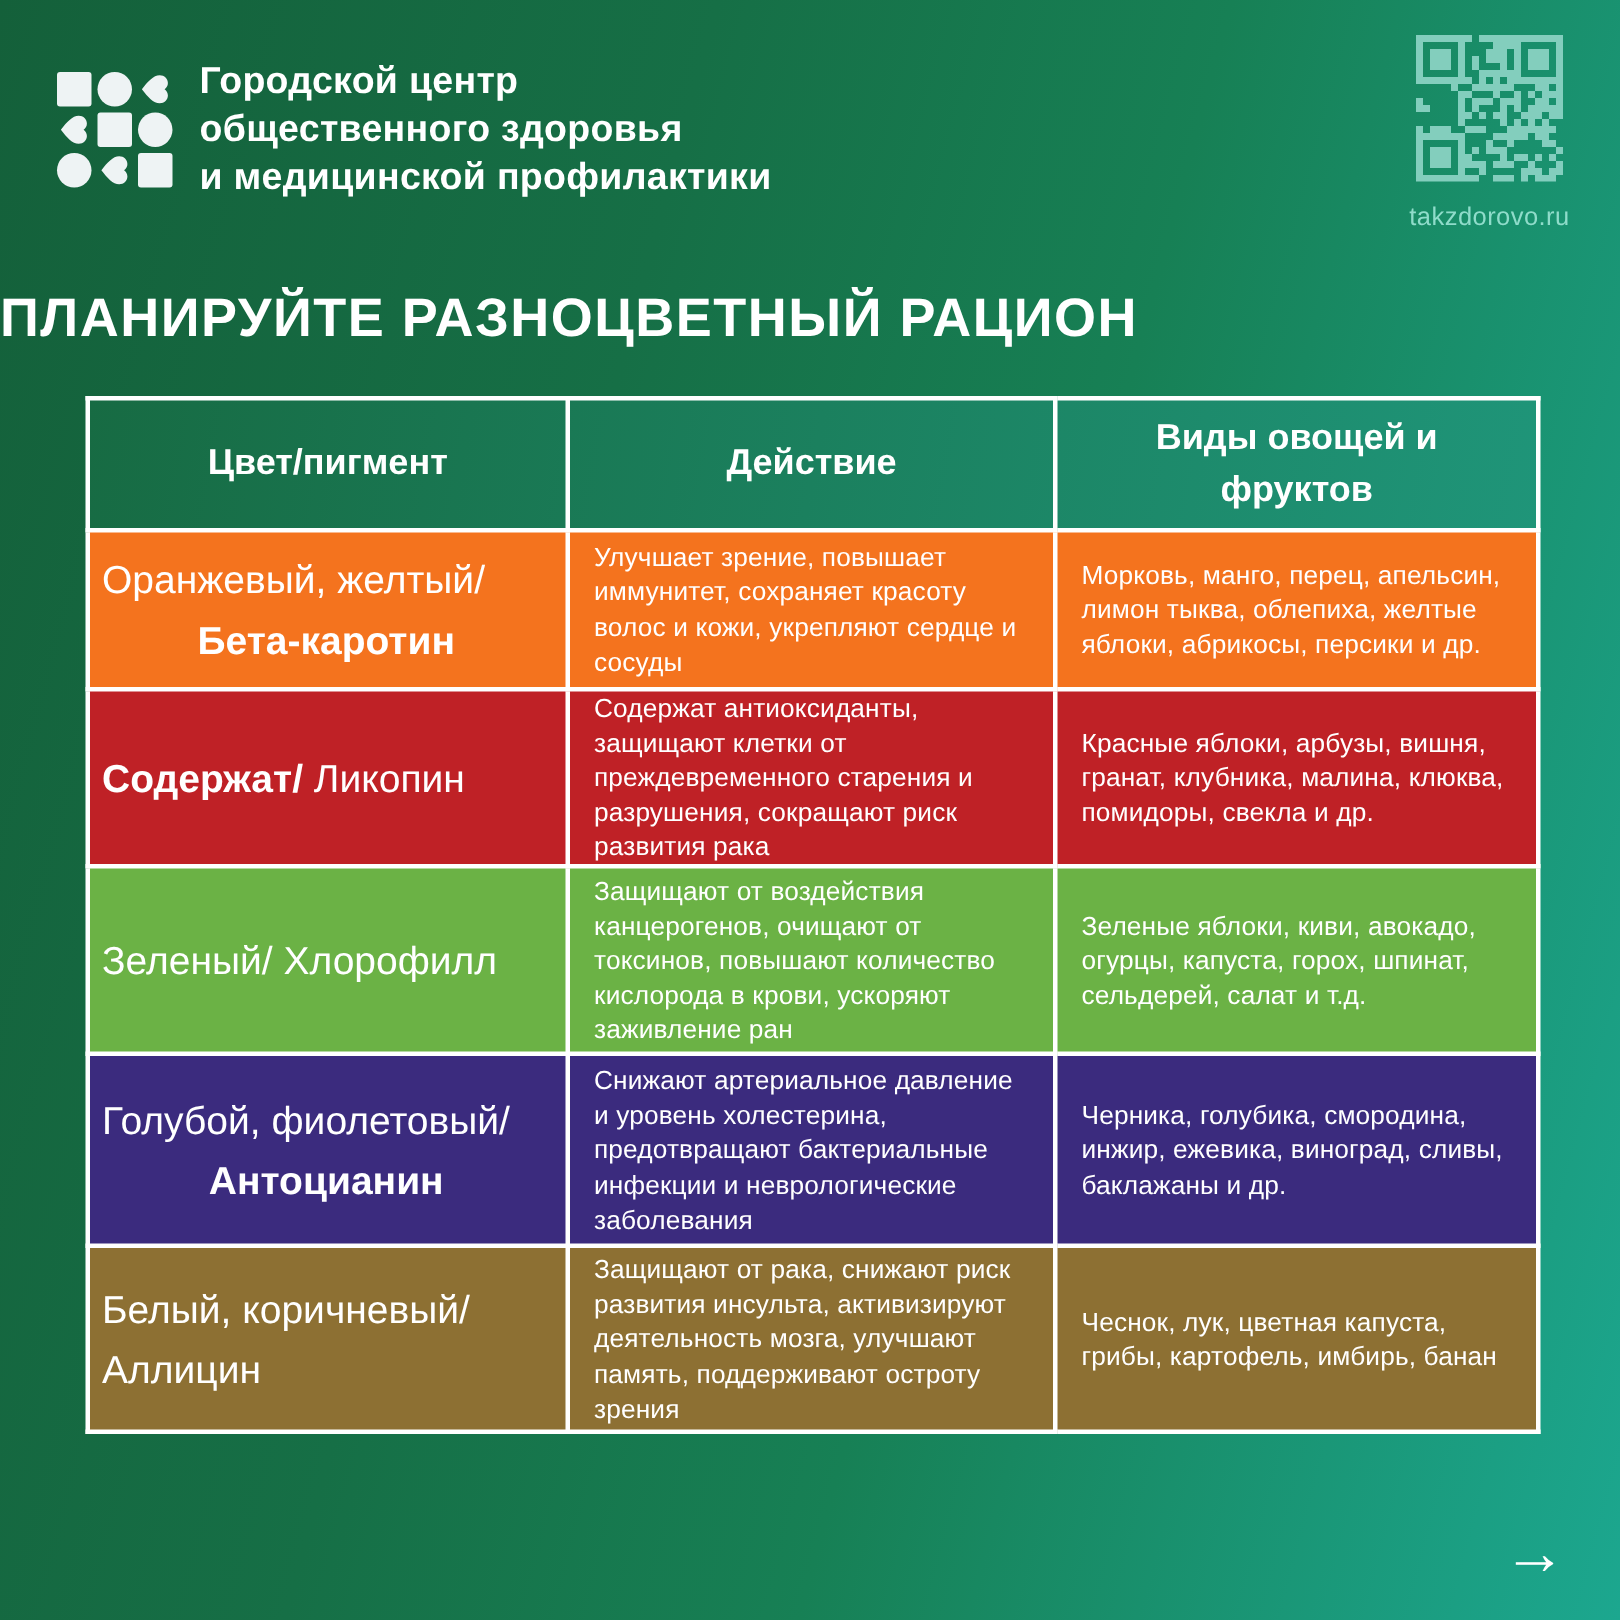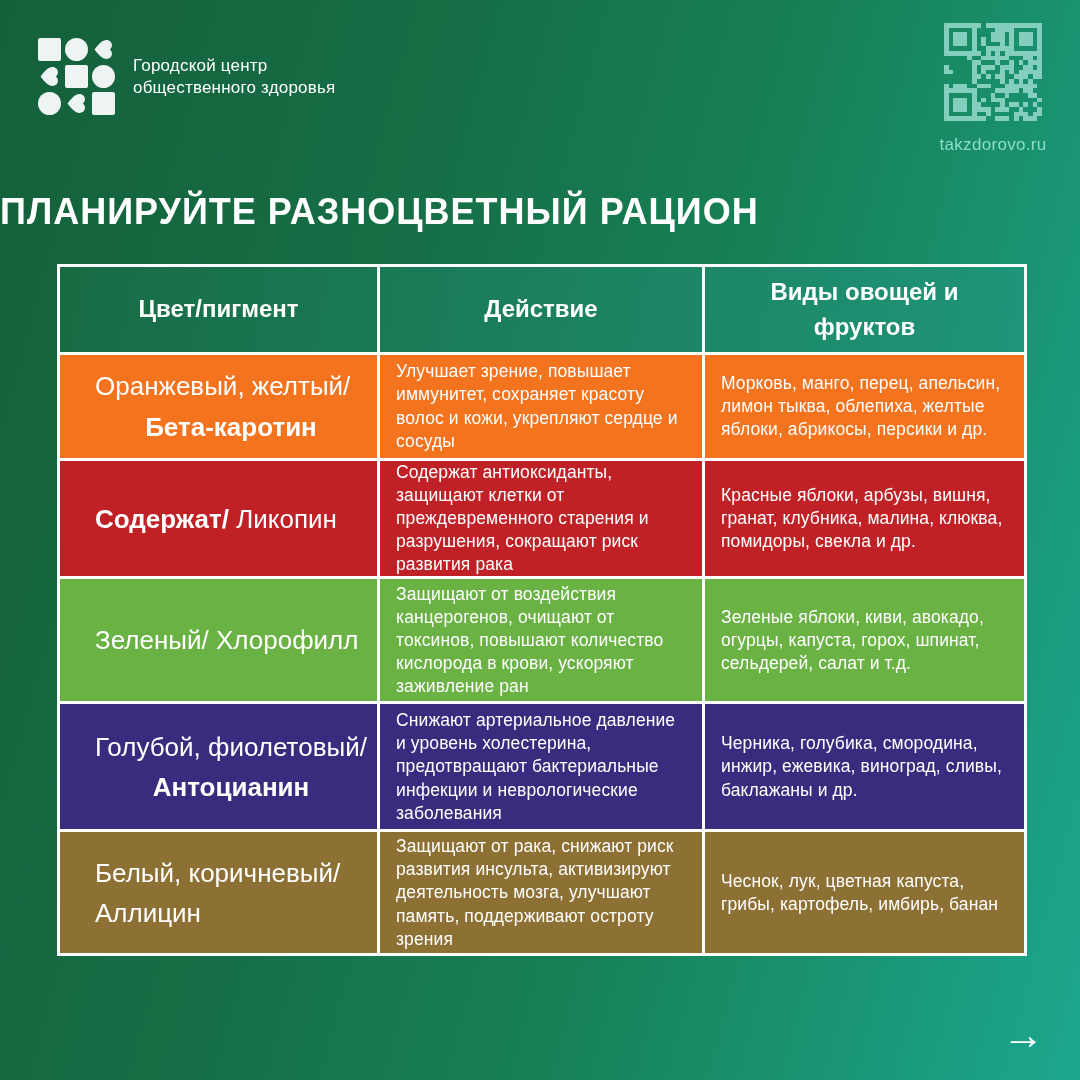--- a/index.html
+++ b/index.html
@@ -8,37 +8,37 @@
     background:linear-gradient(105deg,#14603a 0%,#166f46 35%,#178055 60%,#1ca78f 100%);
     font-family:"Liberation Sans","DejaVu Sans",sans-serif;color:#fff;
   }
   
   .brand{position:absolute;top:38px;left:38px;display:flex;align-items:center;gap:18px;}
   .logo{display:grid;grid-template-columns:repeat(3,23px);grid-template-rows:repeat(3,23px);gap:4px;}
   .cell{width:23px;height:23px;position:relative;}
   .sq{background:#eef3f4;border-radius:2px;}
   .ci{background:#eef3f4;border-radius:50%;}
   .he svg{position:absolute;inset:0;transform:rotate(90deg);}
-  .org{font-size:17px;line-height:1.28;font-weight:400;letter-spacing:.2px;}
+  .org{font-size:25px;line-height:1.28;font-weight:700;letter-spacing:.2px;}
   
   .qr-block{position:absolute;top:23px;right:22px;width:130px;text-align:center;}
   .qr-block svg{width:98px;height:98px;display:block;margin:0 auto;}
   .qr-caption{margin-top:14px;font-size:17px;color:#8fdcca;letter-spacing:.3px;}
   
   .title{position:absolute;top:191px;left:0;width:100%;text-align:left;
     font-size:36px;font-weight:800;letter-spacing:1px;}
   
   table.diet{position:absolute;top:264px;left:57px;width:967px;
     border-collapse:collapse;table-layout:fixed;}
   table.diet col.c1{width:320px;} table.diet col.c2{width:325px;} table.diet col.c3{width:322px;}
   table.diet td,table.diet th{border:3px solid #fff;color:#fff;vertical-align:middle;}
   tr.head{height:88px;background:linear-gradient(100deg,#176b43,#1f9579);}
   tr.head th{font-size:24px;font-weight:700;text-align:center;padding:0 28px;line-height:1.45;}
   tr.r1{height:106px;} tr.r2{height:118px;} tr.r3{height:125px;} tr.r4{height:128px;} tr.r5{height:124px;}
-  td.name{font-size:26px;padding:0 10px 0 35px;line-height:1.55;}
+  td.name{font-size:26px;padding:0 10px 0 8px;line-height:1.55;}
   td.txt{font-size:17.5px;line-height:1.32;padding:0 16px;letter-spacing:.1px;}
   .blk{display:block;}
   .bold{font-weight:700;text-align:center;}
   
   .next{position:absolute;right:36px;bottom:24px;font-size:42px;line-height:1;
     color:#fff;cursor:pointer;font-weight:400;}
 </style>
 </head>
 <body>
 
@@ -62,20 +62,21 @@
     <div class="cell he">
         <svg viewBox="0 0 24 24">
           <path fill="#eef3f4" d="M12 21.3C6.6 17.2 2.2 13.3 2.2 8.9c0-3.3 2.4-5.7 5.4-5.7 1.8 0 3.4.9 4.4 2.3 1-1.4 2.6-2.3 4.4-2.3 3 0 5.4 2.4 5.4 5.7 0 4.4-4.4 8.3-9.8 12.4z"></path>
         </svg>
       </div>
     <div class="cell sq"></div>
   </div>
   <div class="org">
     <span class="blk">Городской центр</span>
     <span class="blk">общественного здоровья</span>
+    <span class="blk">и медицинской профилактики</span>
   </div>
 </div>
 
 <div class="qr-block">
   <svg id="qr-svg" viewBox="0 0 21 21" shape-rendering="crispEdges">
       <g fill="#8fd5c6" fill-opacity="0.9">
         <rect x="0" y="0" width="1" height="1"></rect>
         <rect x="1" y="0" width="1" height="1"></rect>
         <rect x="2" y="0" width="1" height="1"></rect>
         <rect x="3" y="0" width="1" height="1"></rect>

